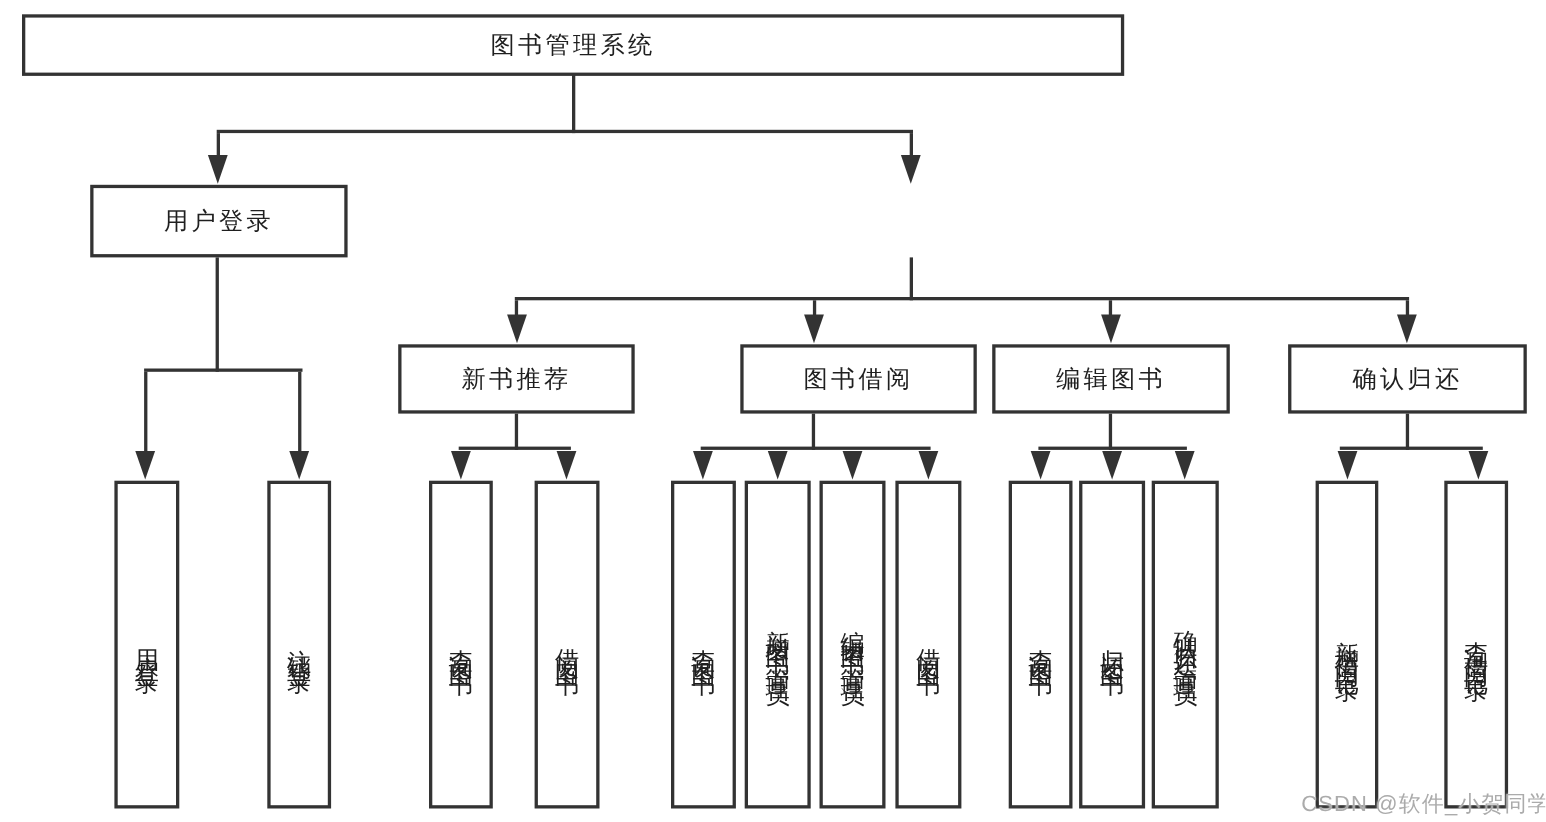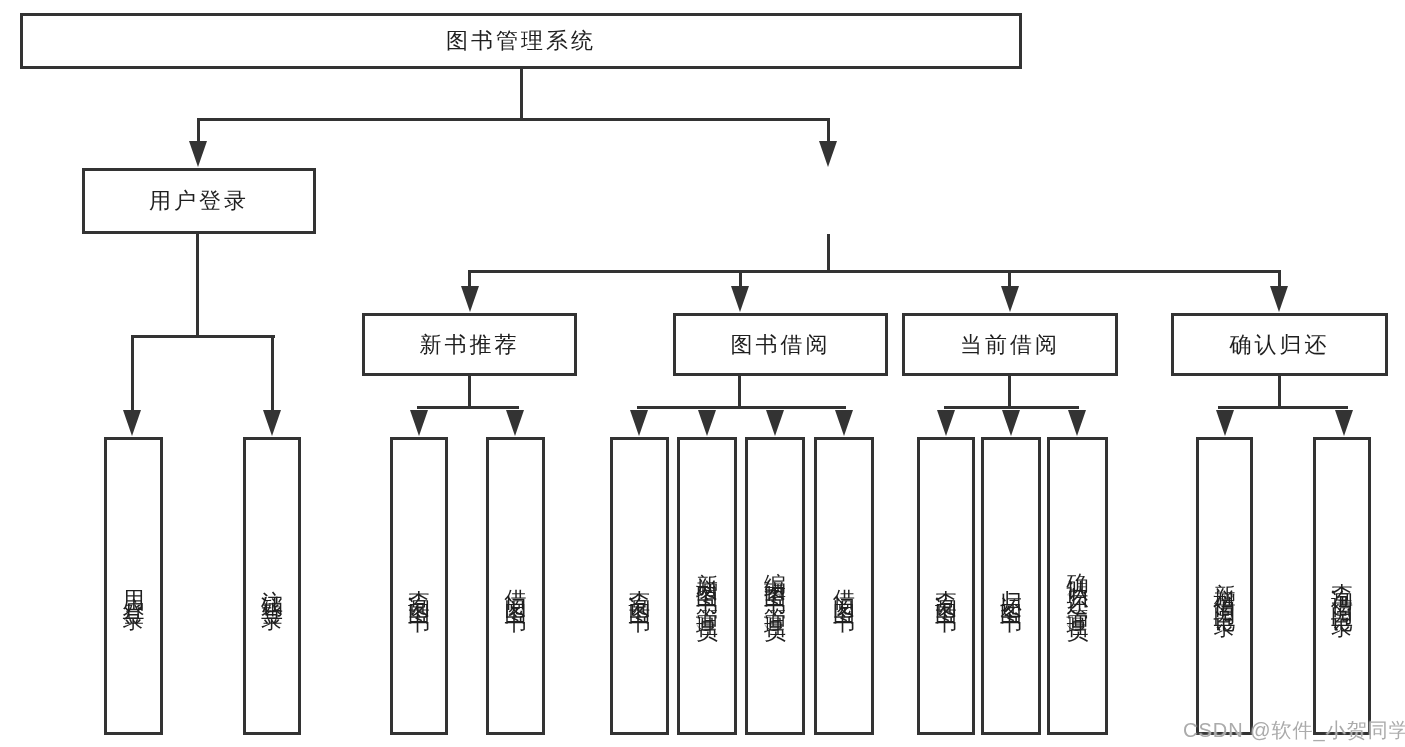--- a/index.html
+++ b/index.html
@@ -71,21 +71,21 @@
   <div class="ln" style="left:1278px;top:273px;width:3px;height:15px;"></div>
   <div class="ar" style="left:1270px;top:286px;"></div>
 
   <div class="node" style="left:362px;top:313px;width:215px;height:63px;align-items:center;">
     <span class="hlabel">新书推荐</span>
   </div>
   <div class="node" style="left:633px;top:313px;width:215px;height:63px;margin-left:40px;">
     <span class="hlabel">图书借阅</span>
   </div>
   <div class="node" style="left:902px;top:313px;width:216px;height:63px;">
-    <span class="hlabel">当前借阅</span>
+    <span class="hlabel">编辑图书</span>
   </div>
   <div class="node" style="left:1171px;top:313px;width:217px;height:63px;">
     <span class="hlabel">确认归还</span>
   </div>
 
   <div class="ln" style="left:468px;top:376px;width:3px;height:33px;"></div>
   <div class="ln" style="left:417px;top:406px;width:102px;height:3px;"></div>
   <div class="ar" style="left:410px;top:410px;"></div>
   <div class="ar" style="left:506px;top:410px;"></div>
 

